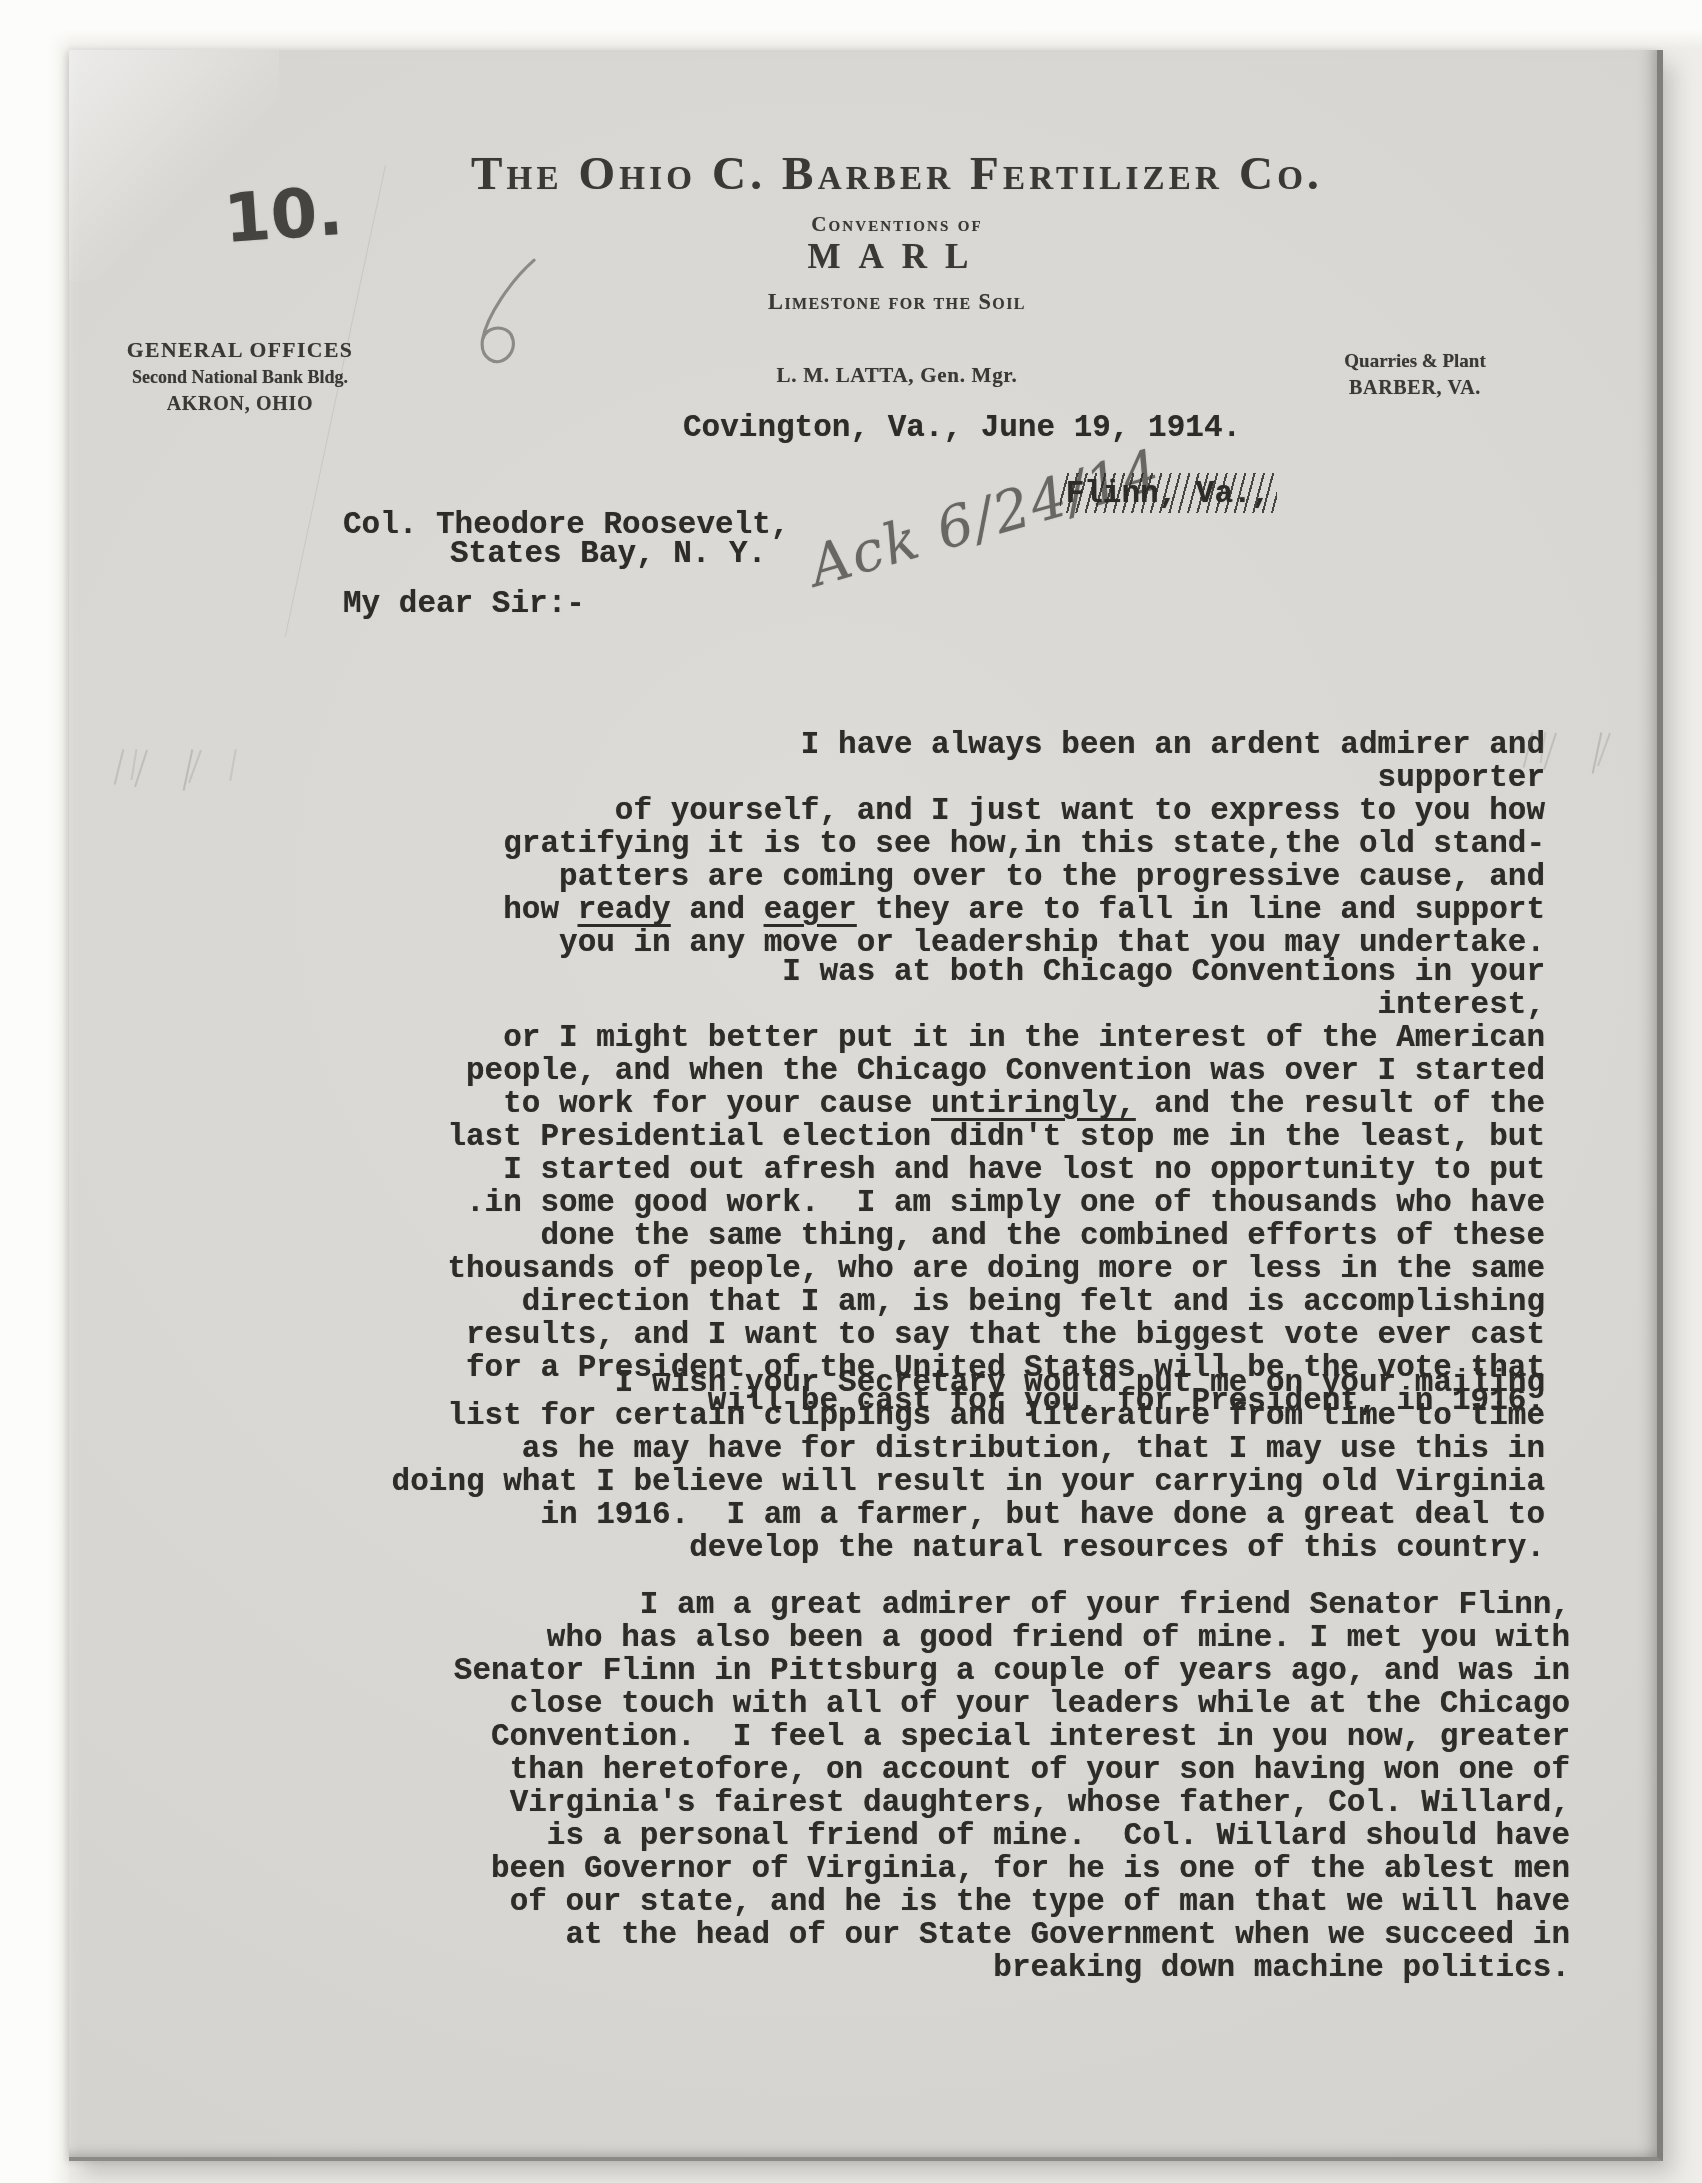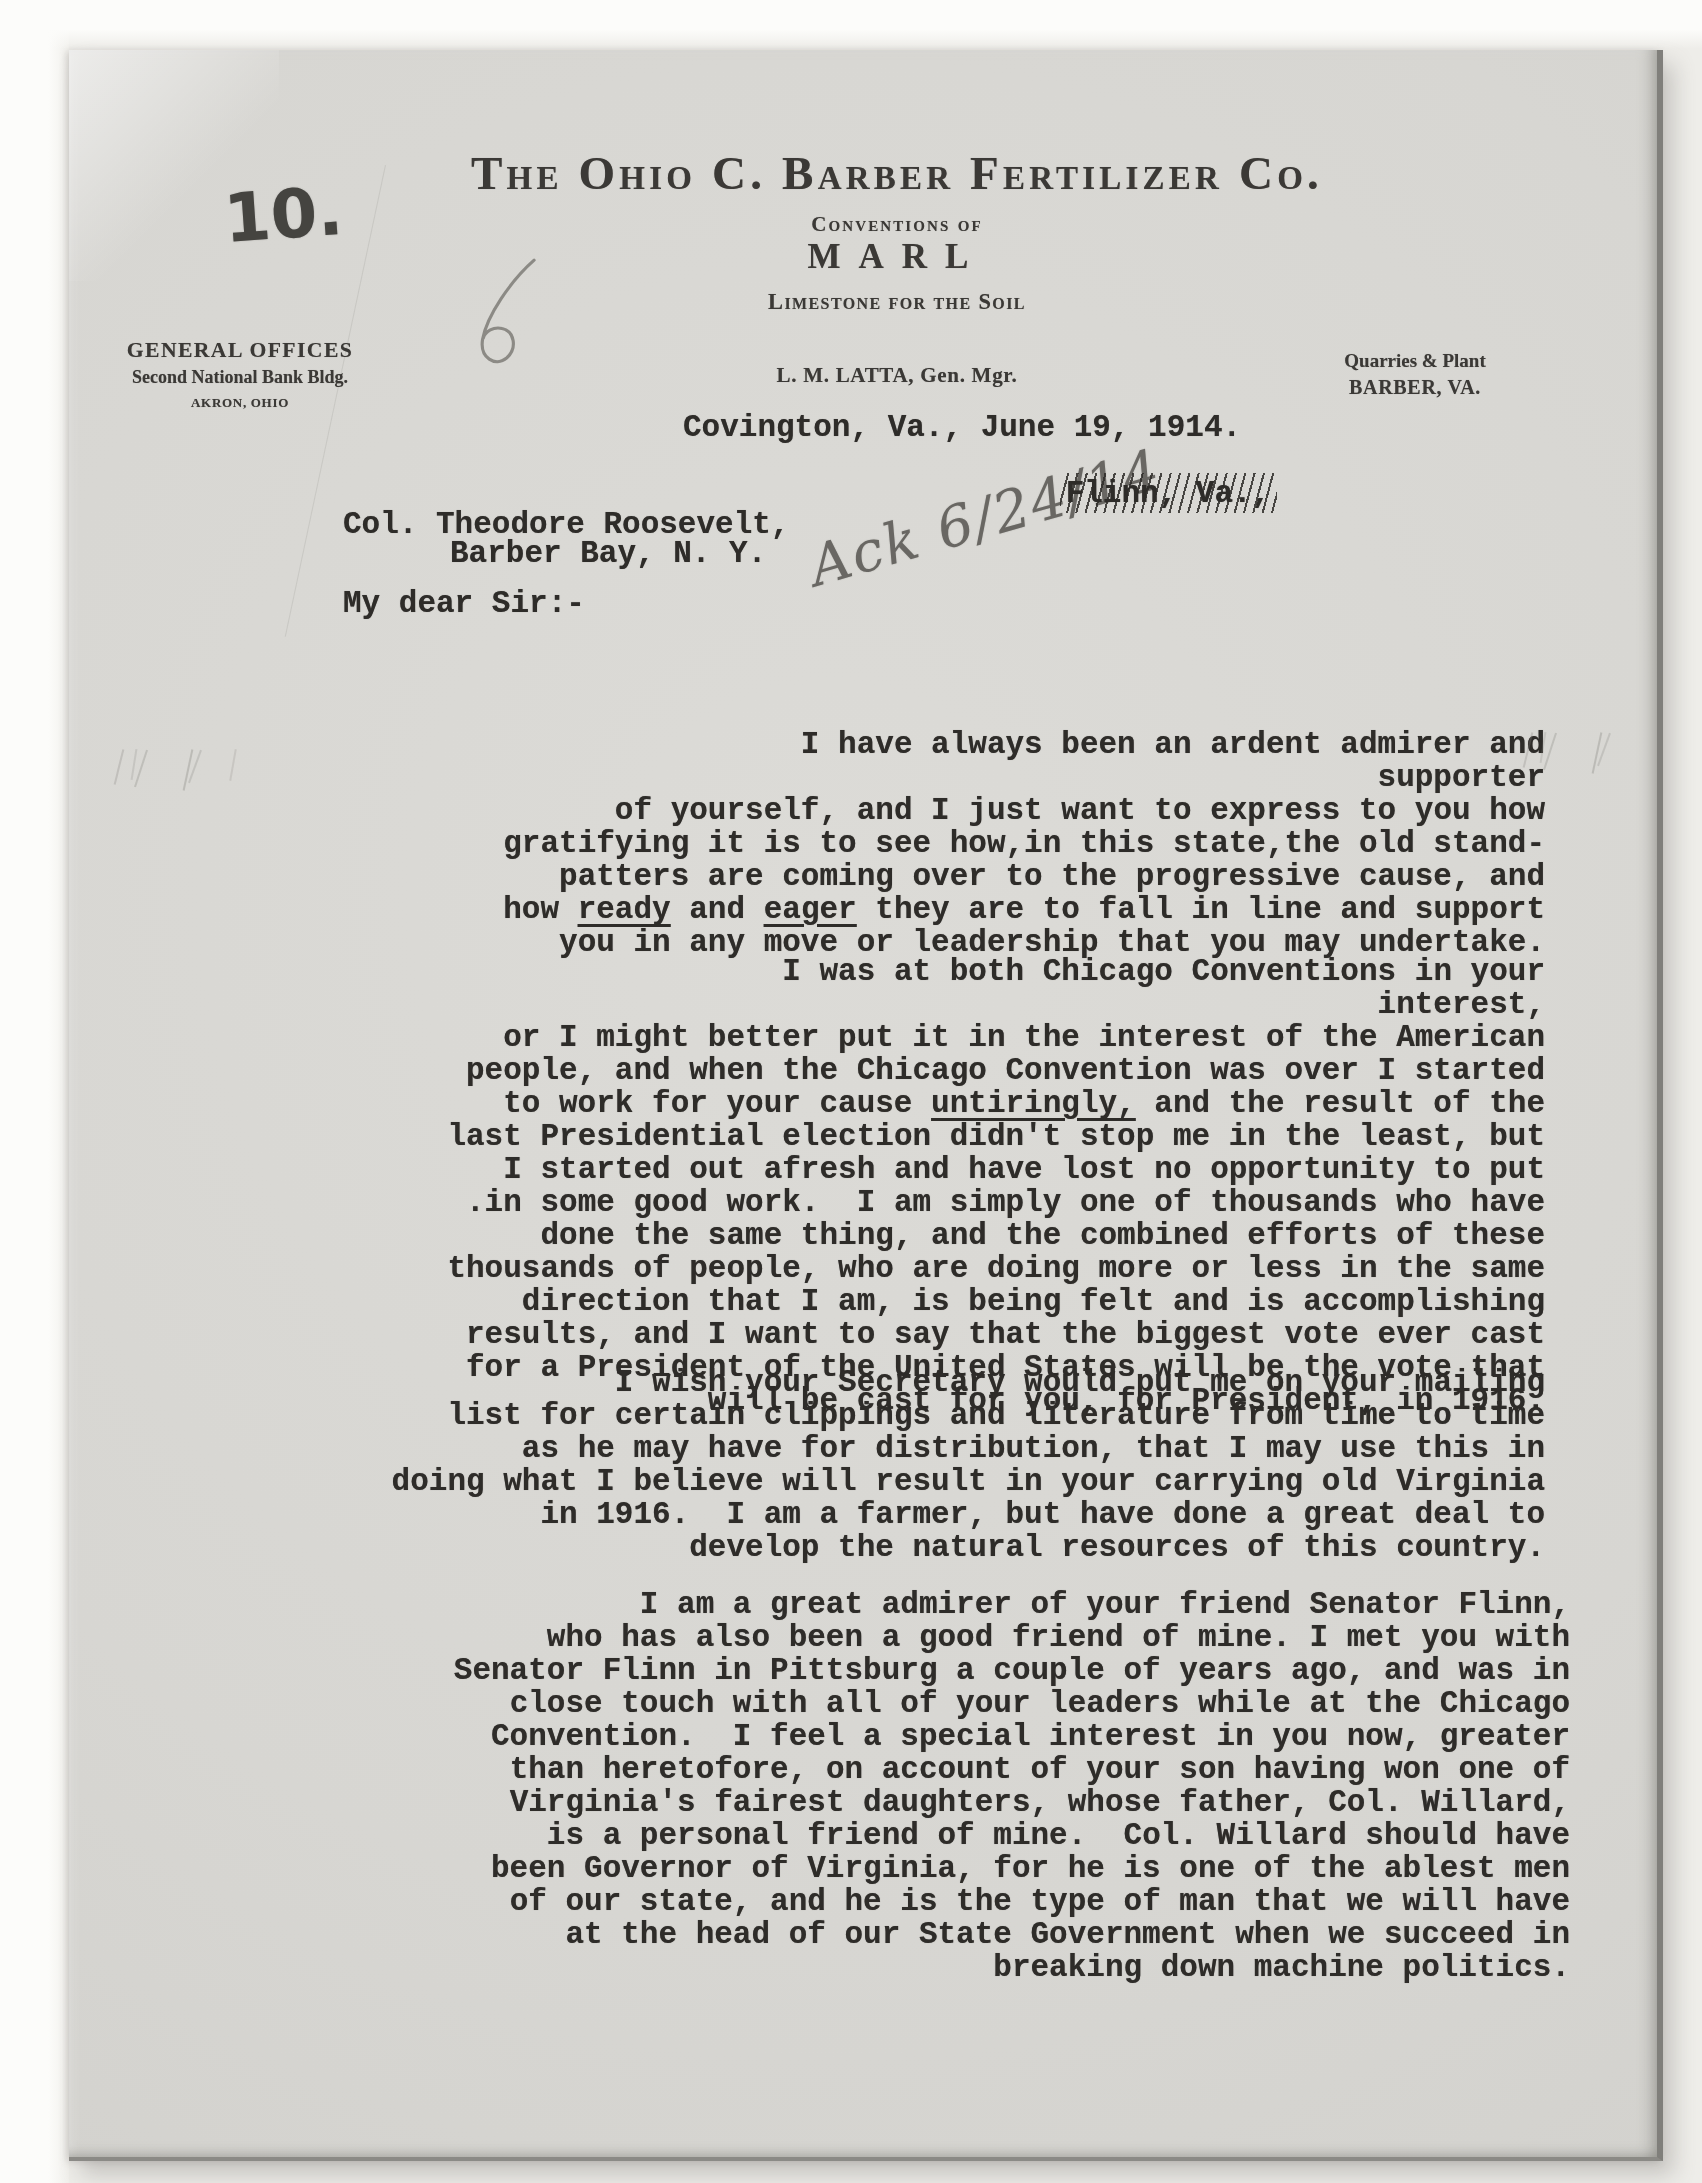--- a/index.html
+++ b/index.html
@@ -37,21 +37,21 @@
   .lh{position:absolute;font-family:"Liberation Serif",serif;color:#3b3936;font-weight:700;
       text-shadow:0 0 0.7px rgba(60,58,54,.45);}
   .cnt{left:0;right:0;text-align:center;padding-left:68px;}
   .lh-title{top:96px;font-size:47px;letter-spacing:4.2px;font-variant:small-caps;}
   .lh-sub{top:162px;font-size:21px;letter-spacing:2.1px;font-variant:small-caps;}
   .lh-marl{top:187px;font-size:35px;letter-spacing:18px;}
   .lh-soil{top:239px;font-size:22.4px;letter-spacing:1.4px;font-variant:small-caps;}
   .lh-left{left:38px;top:287px;width:266px;text-align:center;line-height:26.6px;}
   .lh-left .l1{font-size:21.7px;letter-spacing:1.4px;}
   .lh-left .l2{font-size:18px;}
-  .lh-left .l3{font-size:13px;letter-spacing:0.7px;}
+  .lh-left .l3{font-size:20px;letter-spacing:0.7px;}
   .lh-center{top:313px;font-size:21px;letter-spacing:0.7px;}
   .lh-right{left:1227px;top:298px;width:238px;text-align:center;line-height:26px;}
   .lh-right .l1{font-size:19px;}
   .lh-right .l2{font-size:20px;letter-spacing:0.7px;}
 
   
   .dateline{left:614px;top:361px;}
   .cancelled{left:885px;top:394px;}
   .addr1{left:274px;top:458px;}
   .addr2{left:381px;top:487px;}
@@ -115,21 +115,21 @@
       <div class="l1">Quarries &amp; Plant</div>
       <div class="l2">BARBER, VA.</div>
     </div>
 
     <div class="tw dateline">Covington, Va., June 19, 1914.</div>
     <div class="tw cancelled">
       <span class="struck">Flinn, Va.,</span>
     </div>
 
     <div class="tw addr1">Col. Theodore Roosevelt,</div>
-    <div class="tw addr2">Barber Bay, N. Y.</div>
+    <div class="tw addr2">States Bay, N. Y.</div>
     <div class="tw salutation">My dear Sir:-</div>
 
     <p class="tw para p1">
       <span>         I have always been an ardent admirer and supporter
 of yourself, and I just want to express to you how
 gratifying it is to see how,in this state,the old stand-
 patters are coming over to the progressive cause, and
 how </span><span class="u">ready</span><span> and </span><span class="u">eager</span><span> they are to fall in line and support
 you in any move or leadership that you may undertake.</span>
     </p>

